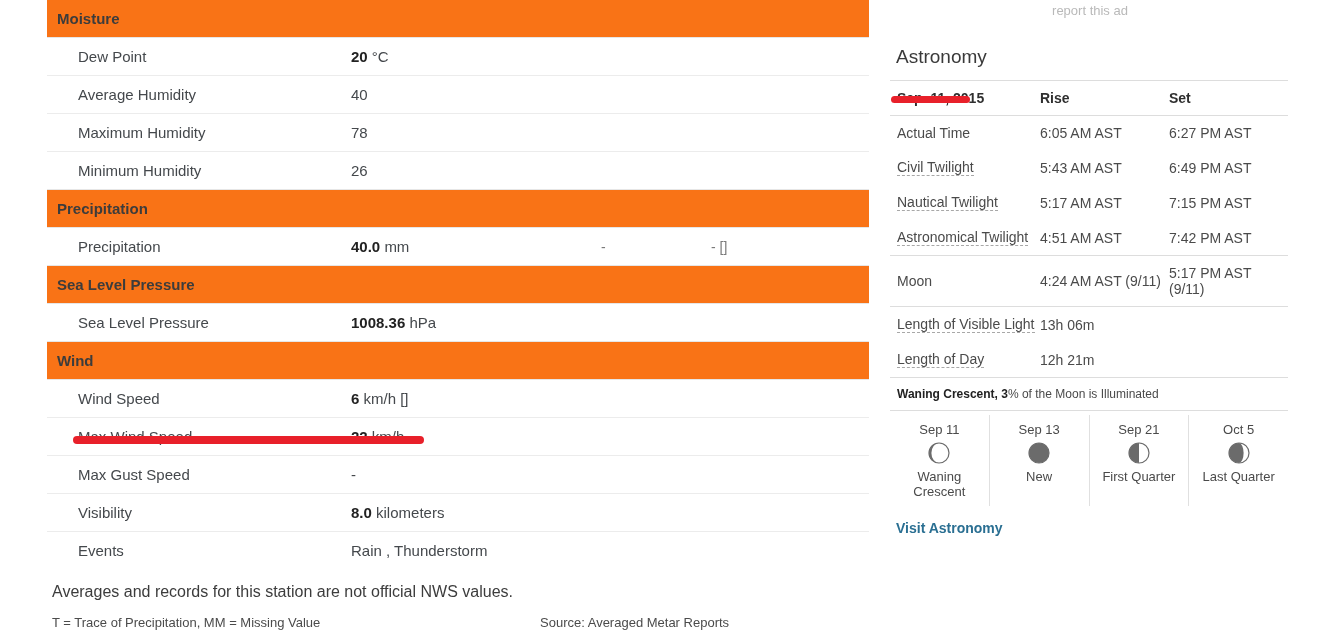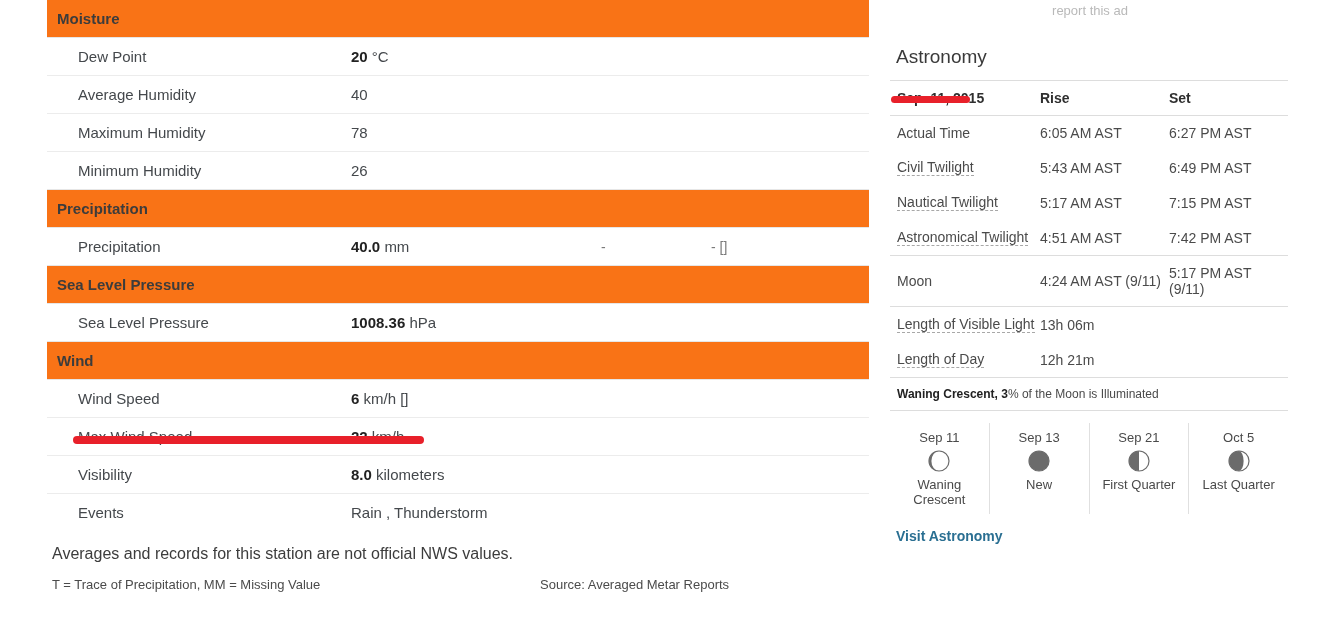--- a/index.html
+++ b/index.html
@@ -157,21 +157,21 @@
     color: #4a4a4a;
     padding: 9px 0 9px 7px;
     border-bottom: 1px solid #dddddd;
     width: 391px;
   }
   #moon-illum b { color: #222; font-weight: bold; }
 
   #moon-phases {
     display: flex;
     width: 398px;
-    margin-top: 12px;
+    margin-top: 4px;
   }
   .phase-cell {
     flex: 1 1 0;
     text-align: center;
     padding: 7px 2px 7px 2px;
     border-right: 1px solid #e0e0e0;
     font-size: 13px;
     color: #4a4a4a;
     line-height: 15px;
     cursor: pointer;
@@ -282,20 +282,26 @@
       </tr>
       <tr class="data-row">
         <td class="label">Wind Speed</td>
         <td class="value"><span class="num">6</span> <span>km/h []</span></td>
         <td class="extra"></td>
         <td class="extra"></td>
       </tr>
       <tr class="data-row">
         <td class="label">Max Wind Speed</td>
         <td class="value"><span class="num">22</span> <span>km/h</span></td>
+        <td class="extra"></td>
+        <td class="extra"></td>
+      </tr>
+      <tr class="data-row">
+        <td class="label">Max Gust Speed</td>
+        <td class="value"><span class="num"></span><span>-</span></td>
         <td class="extra"></td>
         <td class="extra"></td>
       </tr>
       <tr class="data-row">
         <td class="label">Visibility</td>
         <td class="value"><span class="num">8.0</span> <span>kilometers</span></td>
         <td class="extra"></td>
         <td class="extra"></td>
       </tr>
       <tr class="data-row noborder">

